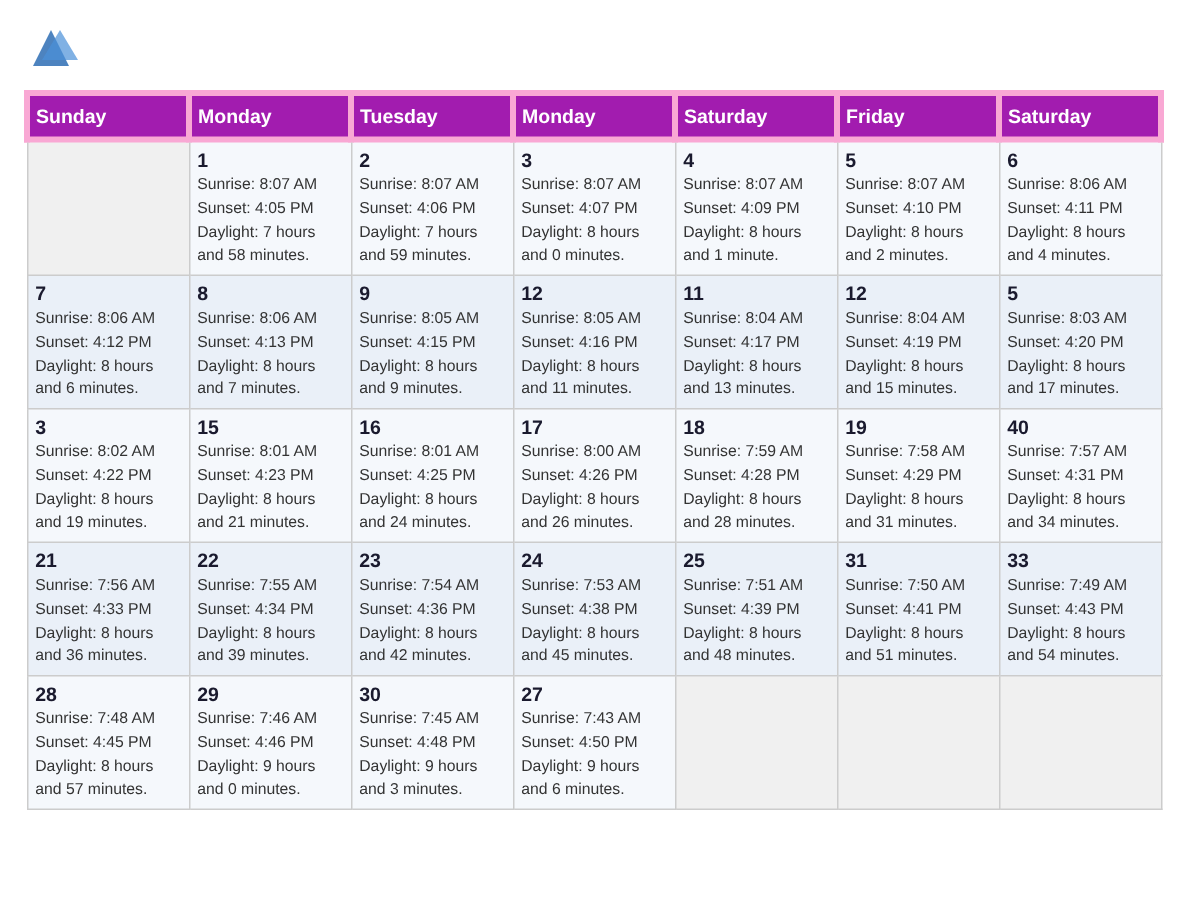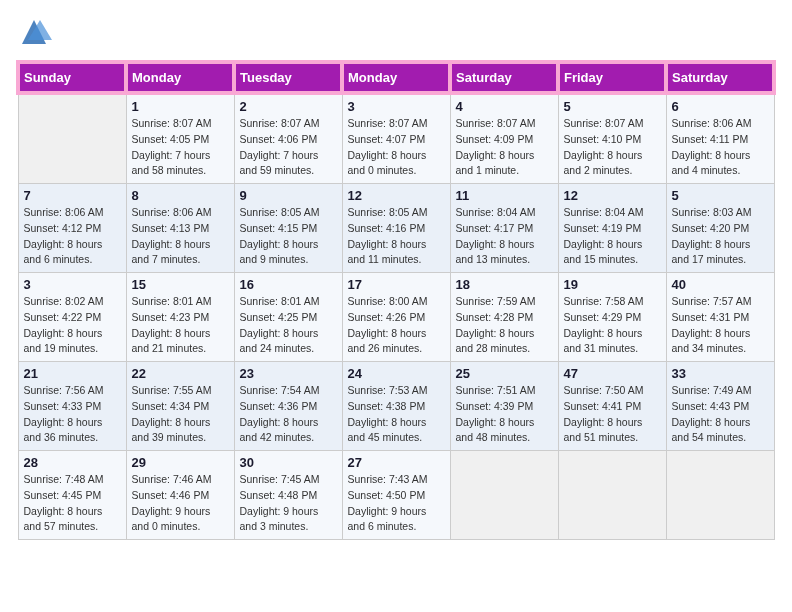--- a/index.html
+++ b/index.html
@@ -209,21 +209,21 @@
         </td>
         <td>
           <span class="day-number">24</span>
           <div class="day-info">Sunrise: 7:53 AM<br>Sunset: 4:38 PM<br>Daylight: 8 hours<br>and 45 minutes.</div>
         </td>
         <td>
           <span class="day-number">25</span>
           <div class="day-info">Sunrise: 7:51 AM<br>Sunset: 4:39 PM<br>Daylight: 8 hours<br>and 48 minutes.</div>
         </td>
         <td>
-          <span class="day-number">47</span>
+          <span class="day-number">31</span>
           <div class="day-info">Sunrise: 7:50 AM<br>Sunset: 4:41 PM<br>Daylight: 8 hours<br>and 51 minutes.</div>
         </td>
         <td>
           <span class="day-number">33</span>
           <div class="day-info">Sunrise: 7:49 AM<br>Sunset: 4:43 PM<br>Daylight: 8 hours<br>and 54 minutes.</div>
         </td>
       </tr>
       <tr>
         <td>
           <span class="day-number">28</span>

